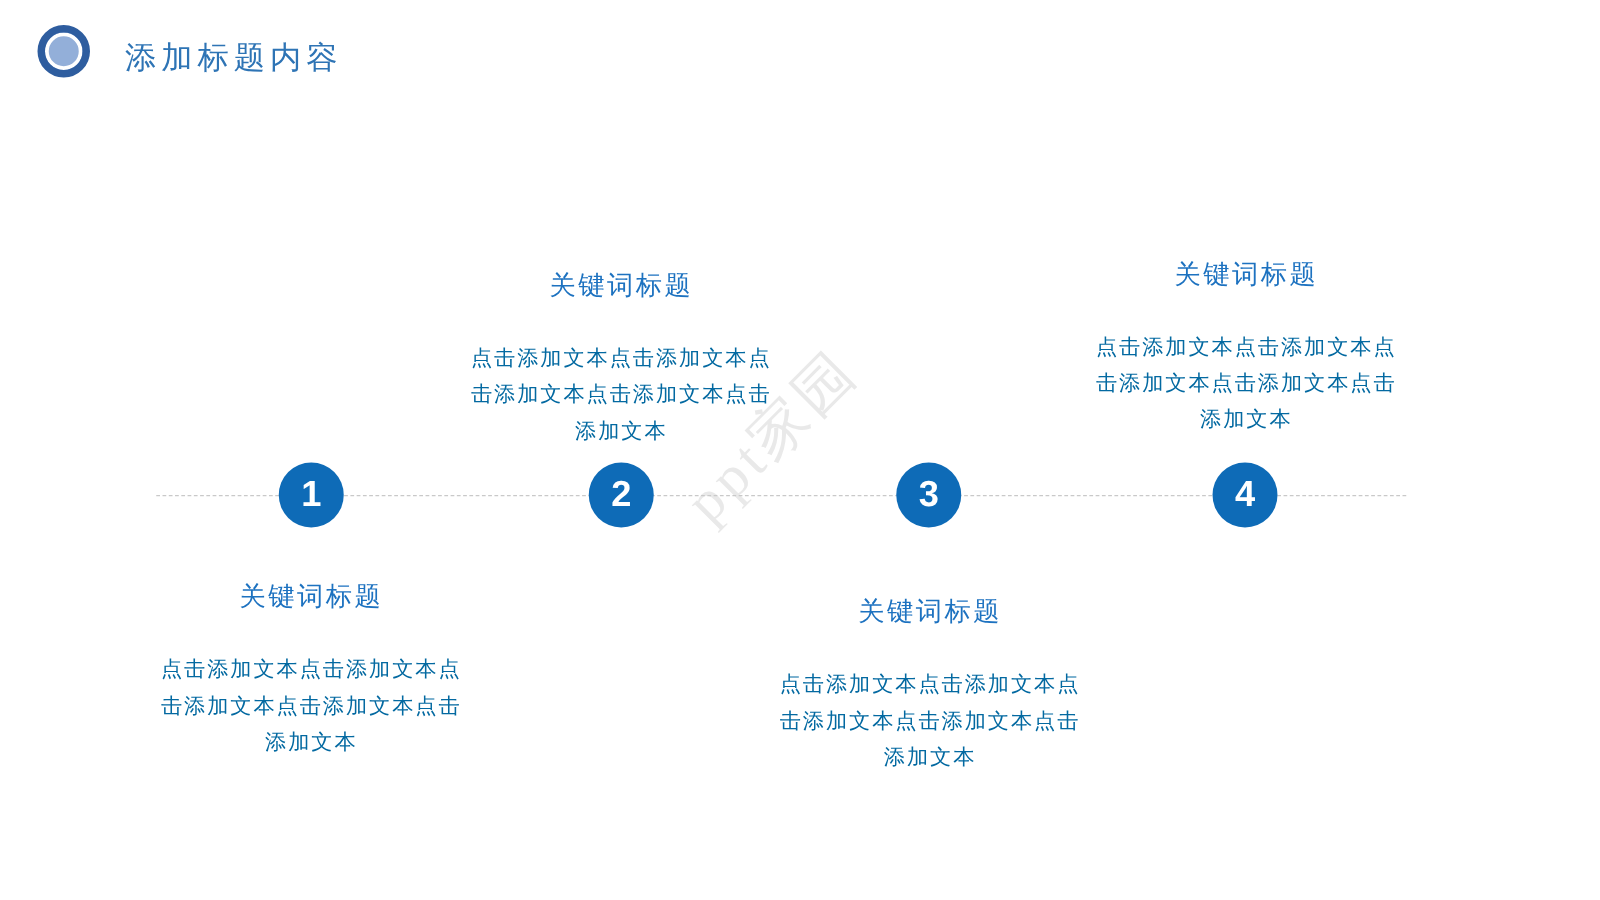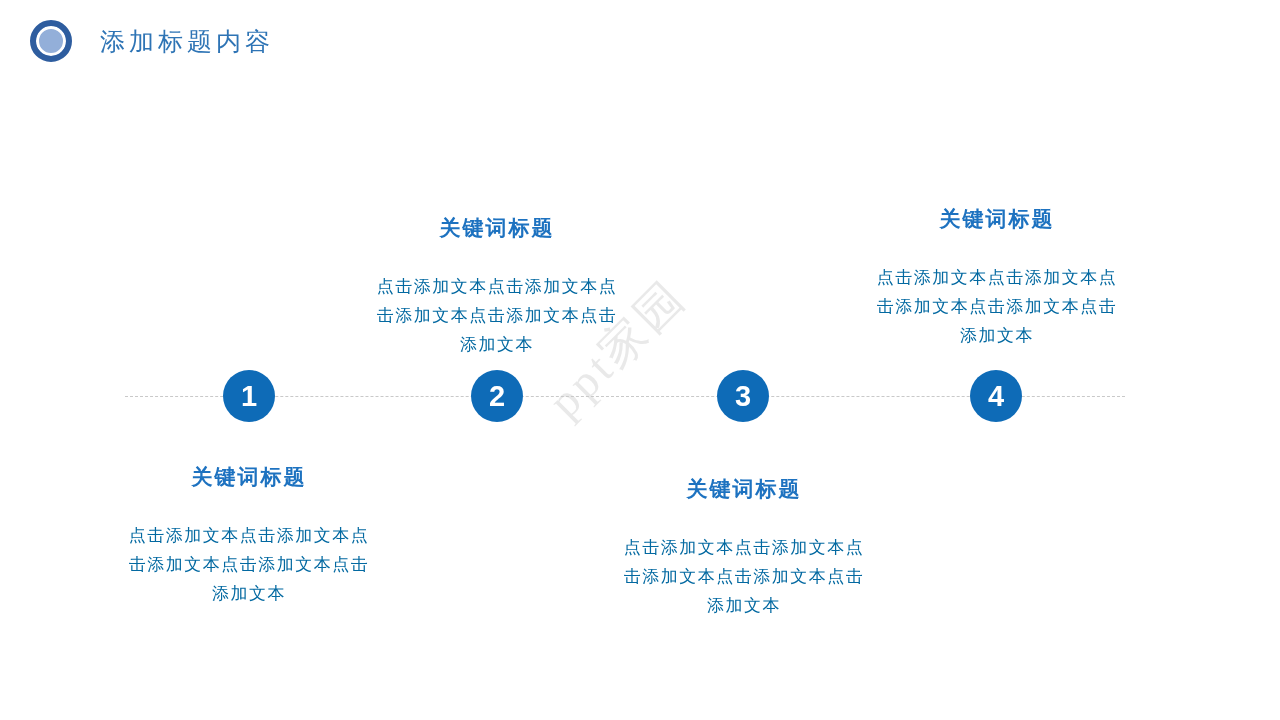--- a/index.html
+++ b/index.html
@@ -15,21 +15,21 @@
     height: 720px;
     background: #ffffff;
   }
 
   
   .header {
     position: absolute;
     top: 20px;
     left: 30px;
     display: flex;
-    align-items: center;
+    align-items: flex-end;
     gap: 28px;
   }
   .ring-icon {
     width: 42px;
     height: 42px;
     border-radius: 50%;
     border: 6px solid #2e5d9f;
     background: #93afd9;
     box-shadow: inset 0 0 0 3px #ffffff;
   }
@@ -83,21 +83,21 @@
   .node-4 { left: 970px; }
 
   
   .textblock {
     position: absolute;
     width: 270px;
     text-align: center;
   }
   .textblock h2 {
     font-size: 21px;
-    font-weight: 700;
+    font-weight: 400;
     color: #1d72c0;
     letter-spacing: 2px;
   }
   .textblock p {
     margin: 30px auto 0 auto;
     width: 248px;
     font-size: 17px;
     line-height: 29px;
     letter-spacing: 1.5px;
     color: #0369a1;

